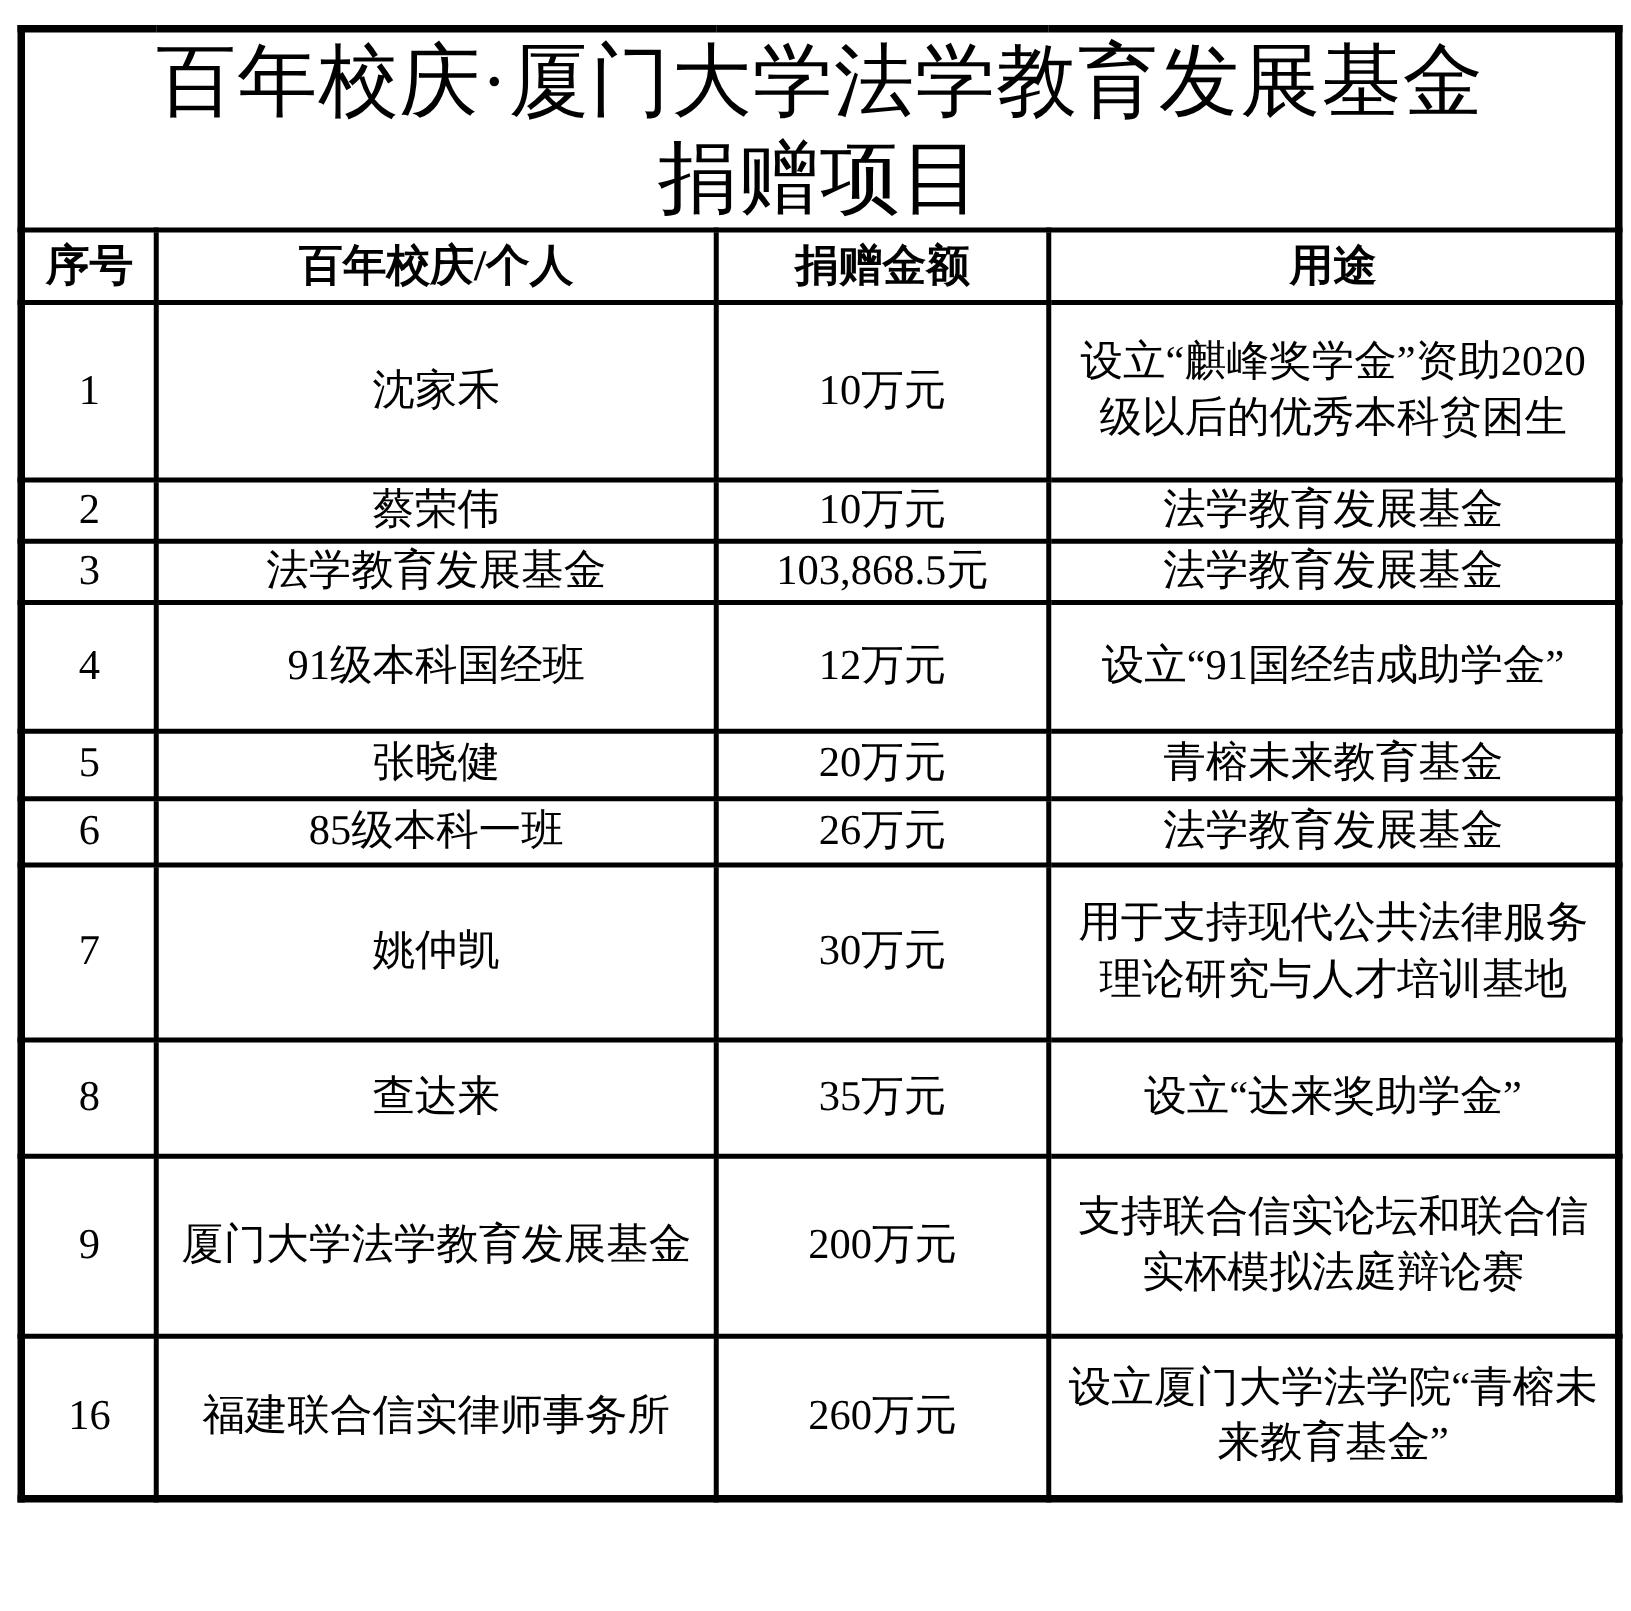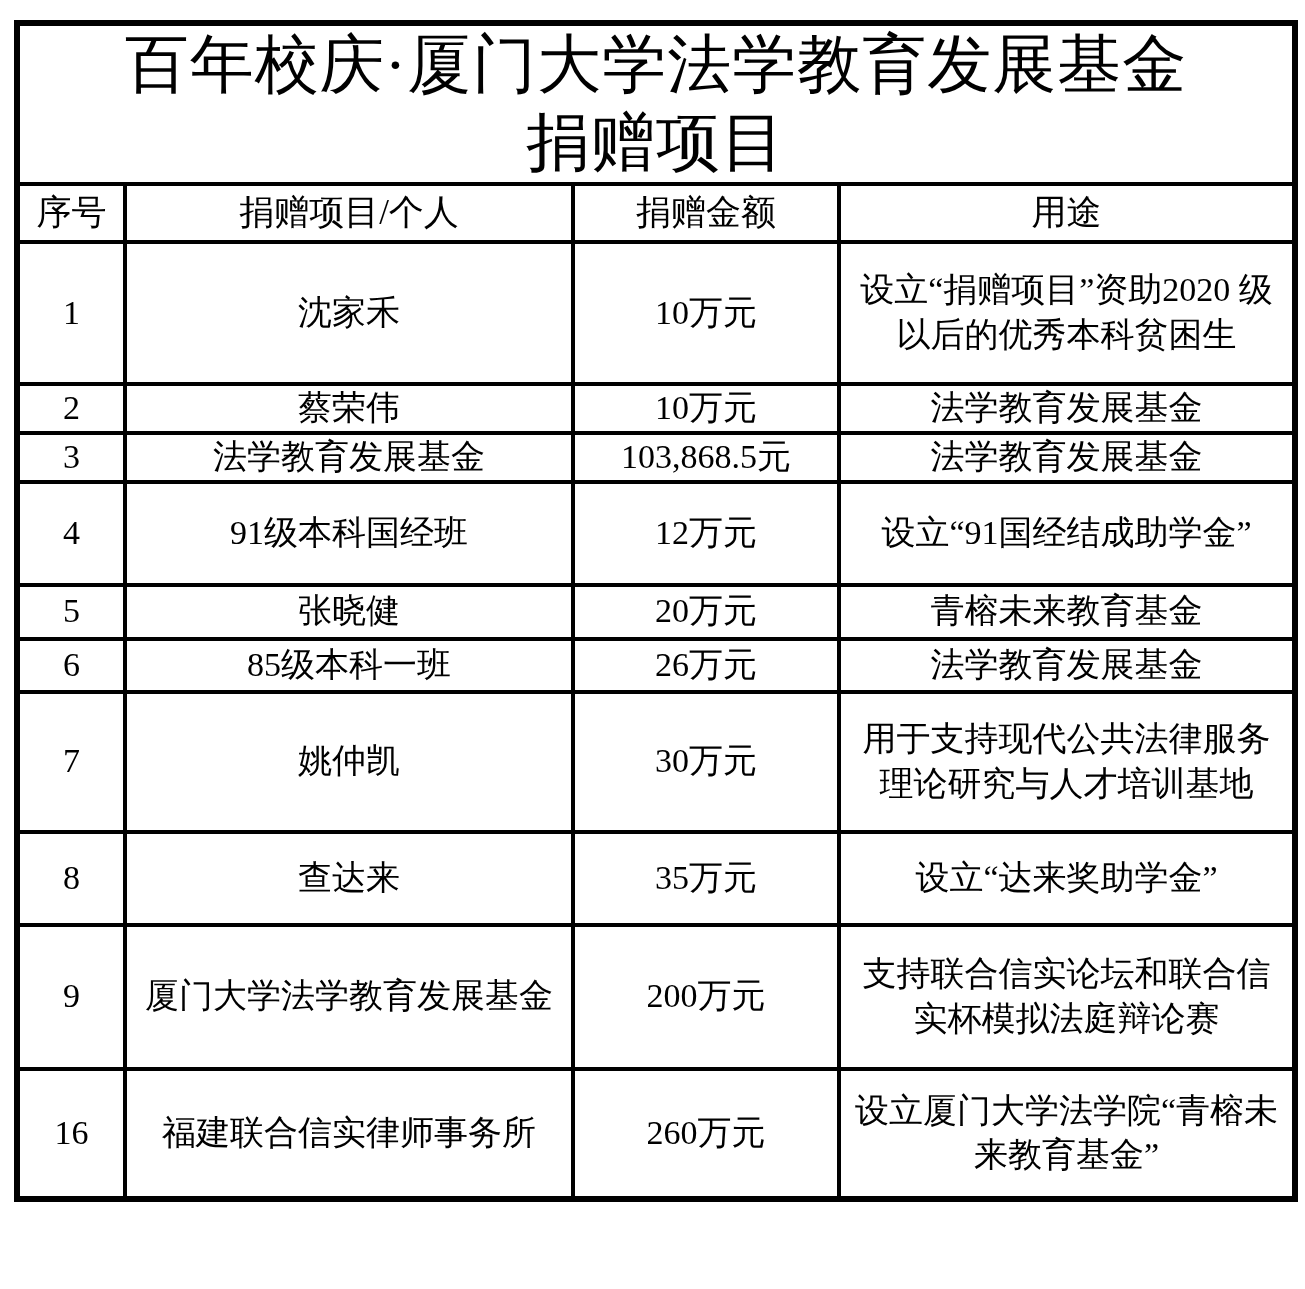--- a/index.html
+++ b/index.html
@@ -40,21 +40,21 @@
   }
   tr.title-row td {
     font-size: 64px;
     line-height: 1.22;
     font-weight: normal;
     height: 156px;
     letter-spacing: 1px;
   }
   tr.header-row th {
     font-size: 35px;
-    font-weight: normal;
+    font-weight: bold;
     height: 54px;
     line-height: 1.1;
   }
   tr.data-row td {
     font-size: 34px;
     line-height: 1.32;
   }
   
   tr.rh1  { height: 142px; }
   tr.rh2  { height: 42px;  }
@@ -82,30 +82,30 @@
     <tbody>
         <tr class="title-row">
       <td colspan="4">
         <div>百年校庆·厦门大学法学教育发展基金</div>
         <div>捐赠项目</div>
       </td>
     </tr>
 
     <tr class="header-row">
       <th>序号</th>
-      <th>捐赠项目/个人</th>
+      <th>百年校庆/个人</th>
       <th>捐赠金额</th>
       <th>用途</th>
     </tr>
 
     <tr class="data-row rh1">
       <td>1</td>
       <td>沈家禾</td>
       <td>10万元</td>
-      <td>设立“捐赠项目”资助2020 级以后的优秀本科贫困生</td>
+      <td>设立“麒峰奖学金”资助2020 级以后的优秀本科贫困生</td>
     </tr>
 
     <tr class="data-row rh2">
       <td>2</td>
       <td>蔡荣伟</td>
       <td>10万元</td>
       <td>法学教育发展基金</td>
     </tr>
 
     <tr class="data-row rh3">

